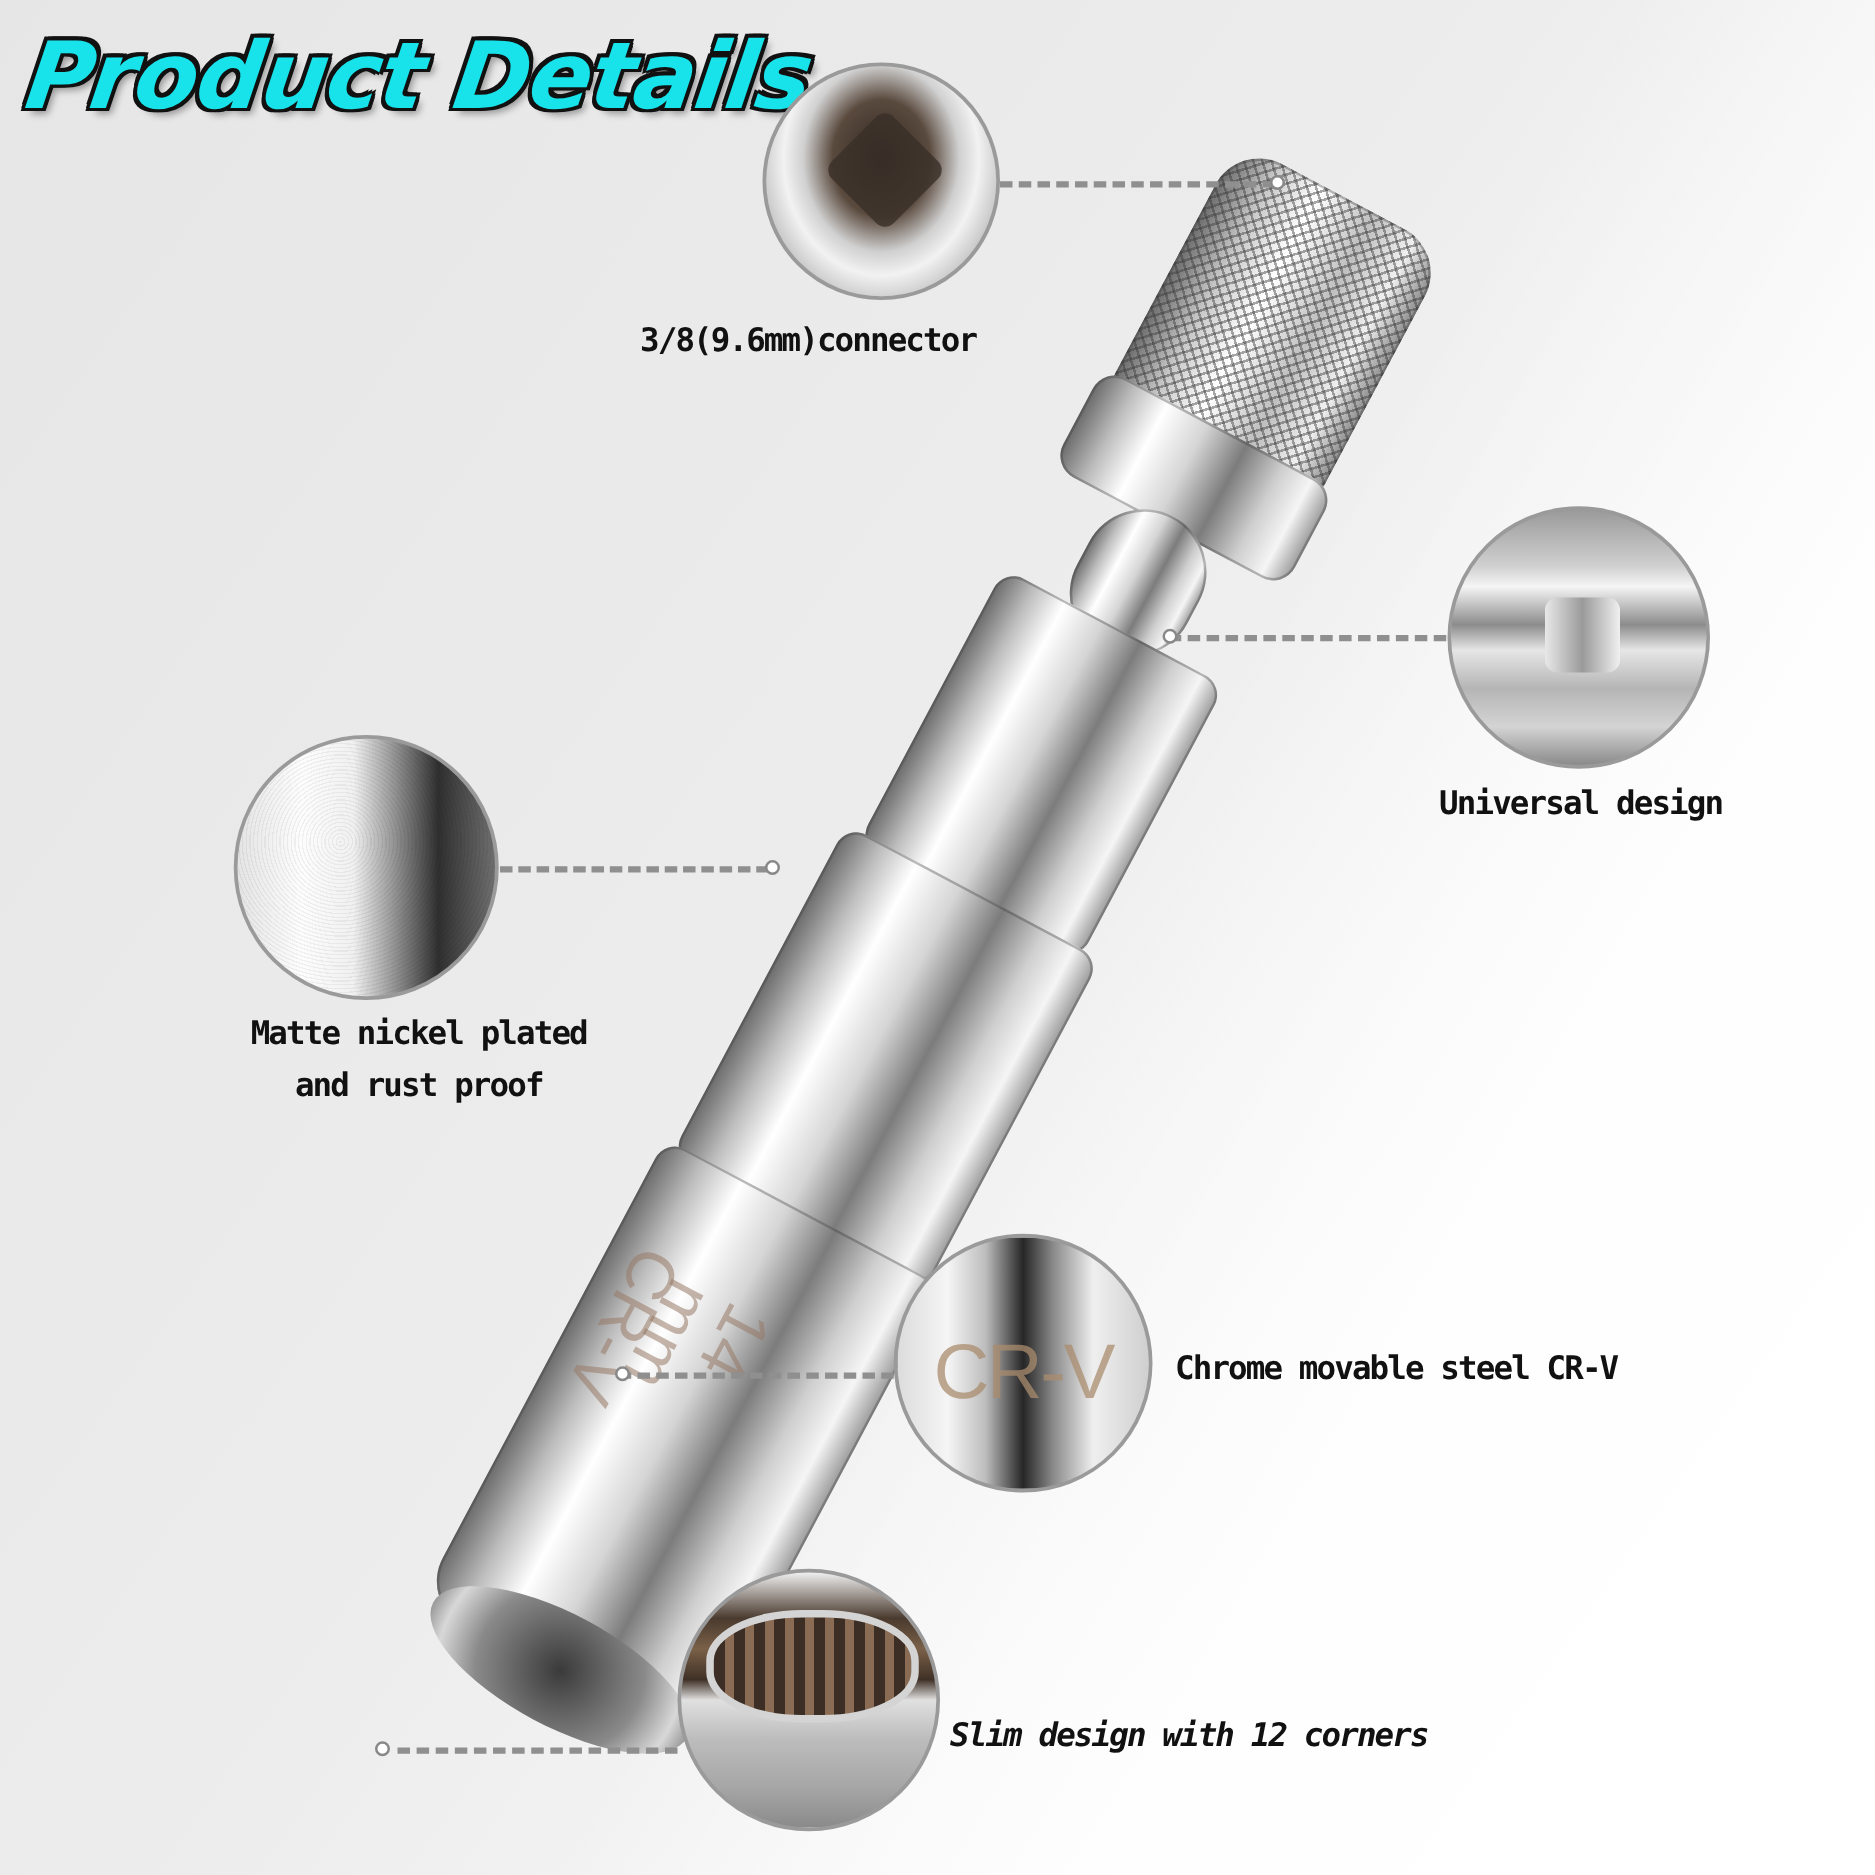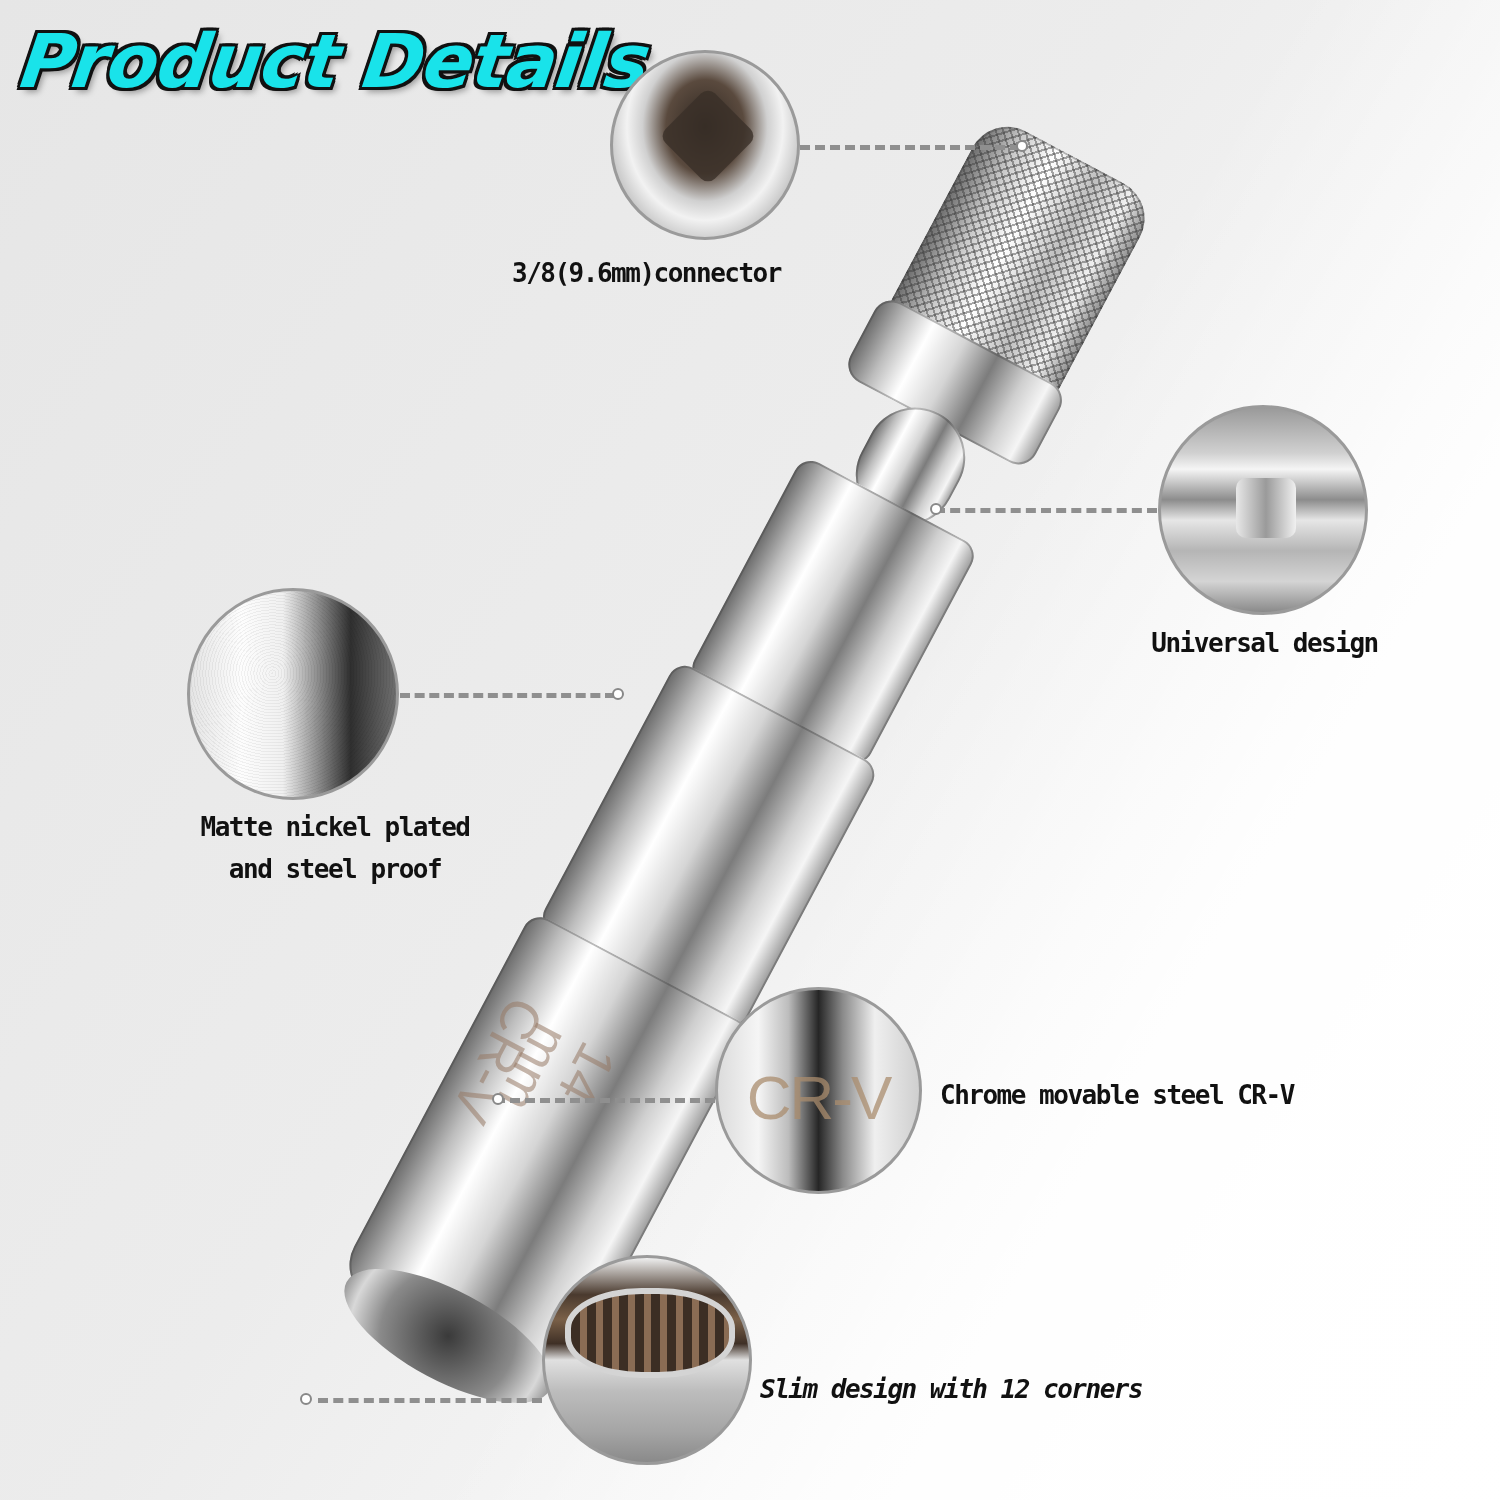--- a/index.html
+++ b/index.html
@@ -83,21 +83,21 @@
 </div>
 
 <div class="circle" style="left:187px;top:588px;width:212px;height:212px;
   background:linear-gradient(90deg,#e4e4e4 0%,#fdfdfd 25%,#f0f0f0 45%,#8d8d8d 62%,#2f2f2f 78%,#6f6f6f 100%);">
   <div style="position:absolute;inset:0;background:repeating-radial-gradient(circle at 40% 40%,rgba(0,0,0,0.05) 0 1px,transparent 1px 3px);"></div>
 </div>
 <div class="dash" style="left:400px;top:693px;width:215px;"></div>
 <div class="dot" style="left:612px;top:688px;"></div>
 <div class="label" style="left:145px;top:806px;width:300px;margin-left:40px;">
   <div>Matte nickel plated</div>
-  <div>and steel proof</div>
+  <div>and rust proof</div>
 </div>
 
 <div class="circle" style="left:715px;top:987px;width:207px;height:207px;
   background:linear-gradient(90deg,#dcdcdc 0%,#f5f5f5 20%,#bdbdbd 35%,#262626 50%,#8a8a8a 62%,#efefef 78%,#cfcfcf 100%);">
   <div style="position:absolute;left:0;top:72px;width:100%;text-align:center;font-family:'Liberation Sans',sans-serif;font-size:62px;color:rgba(170,140,110,0.75);letter-spacing:-2px;">CR-V</div>
 </div>
 <div class="dash" style="left:495px;top:1098px;width:220px;"></div>
 <div class="dot" style="left:492px;top:1093px;"></div>
 <div class="label" style="left:940px;top:1074px;">Chrome movable steel CR-V</div>
 

